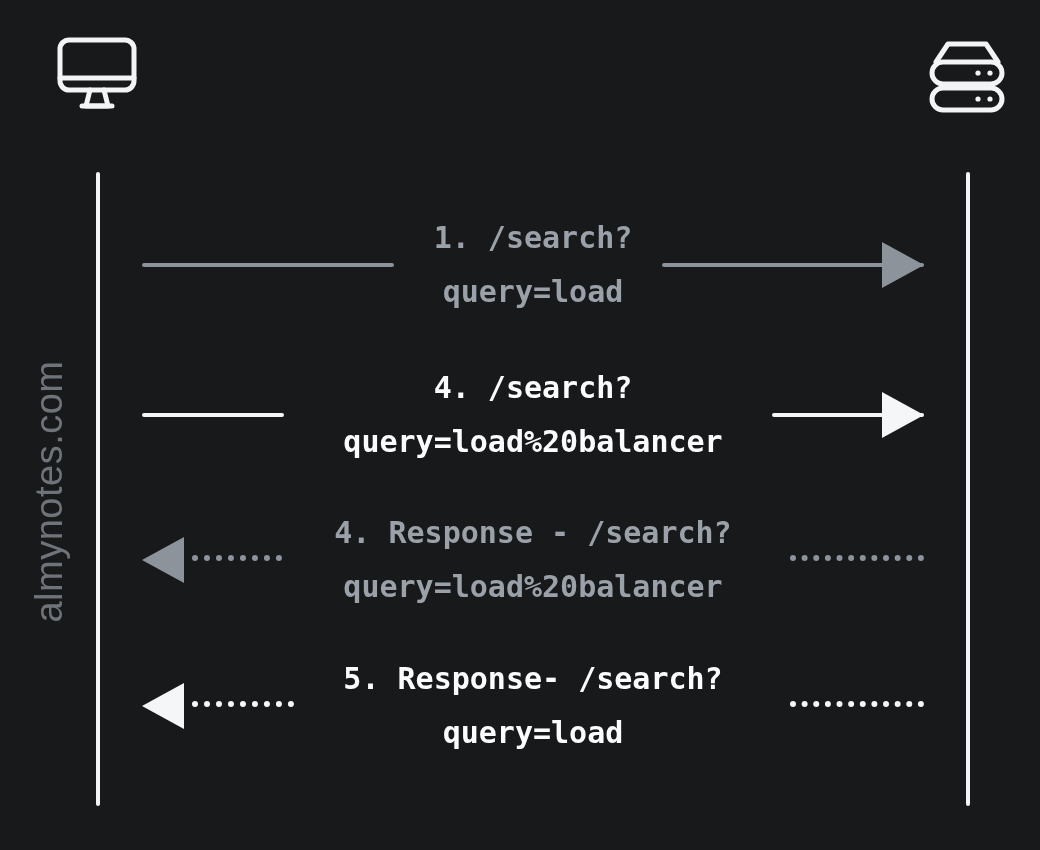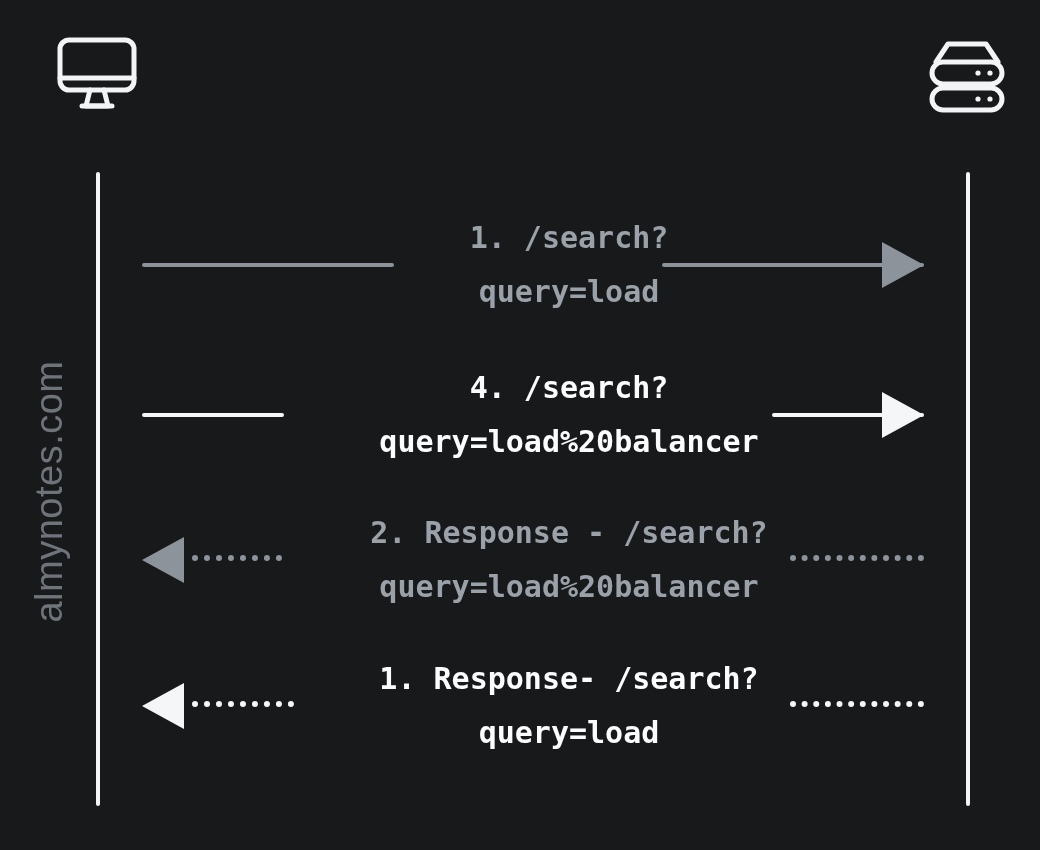--- a/index.html
+++ b/index.html
@@ -71,21 +71,20 @@
     position: absolute;
     left: 0;
     width: 874px;
     text-align: center;
     font-family: "DejaVu Sans Mono", monospace;
     font-size: 30px;
     font-weight: bold;
     line-height: 1.52;
     white-space: pre;
     letter-spacing: 0px;
-    margin-left: 36px;
   }
   .msg.gray .label  { color: #9aa1a9; }
   .msg.white .label { color: #fbfcfd; }
 
   
   .seg {
     position: absolute;
     height: 4px;
     border-radius: 2px;
   }
@@ -164,25 +163,25 @@
     <div class="seg solid" style="left:676px; top:-2px; width:152px;"></div>
     <div class="arrow right" style="left:786px; top:-23px;"></div>
     <div class="label" style="top:-50px;">4. /search?</div>
     <div class="label" style="top:4px;">query=load%20balancer</div>
   </div>
 
   <div class="msg gray" style="top:560px;">
     <div class="arrow left" style="left:46px; top:-23px;"></div>
     <div class="seg dotted" style="left:96px; top:-5px; width:90px;"></div>
     <div class="seg dotted" style="left:694px; top:-5px; width:134px;"></div>
-    <div class="label" style="top:-50px;">2. Response - /search?</div>
+    <div class="label" style="top:-50px;">4. Response - /search?</div>
     <div class="label" style="top:4px;">query=load%20balancer</div>
   </div>
 
   <div class="msg white" style="top:706px;">
     <div class="arrow left" style="left:46px; top:-23px;"></div>
     <div class="seg dotted" style="left:96px; top:-5px; width:102px;"></div>
     <div class="seg dotted" style="left:694px; top:-5px; width:134px;"></div>
-    <div class="label" style="top:-50px;">1. Response- /search?</div>
+    <div class="label" style="top:-50px;">5. Response- /search?</div>
     <div class="label" style="top:4px;">query=load</div>
   </div>
 
 </div>
 
 </body></html>

